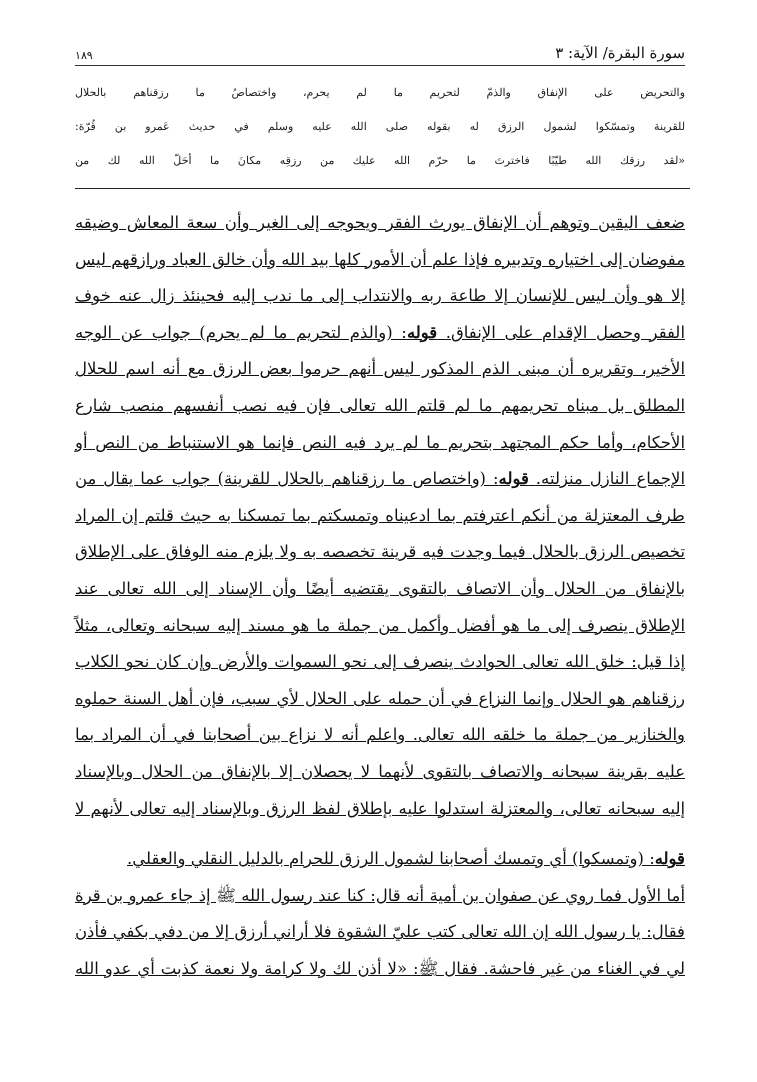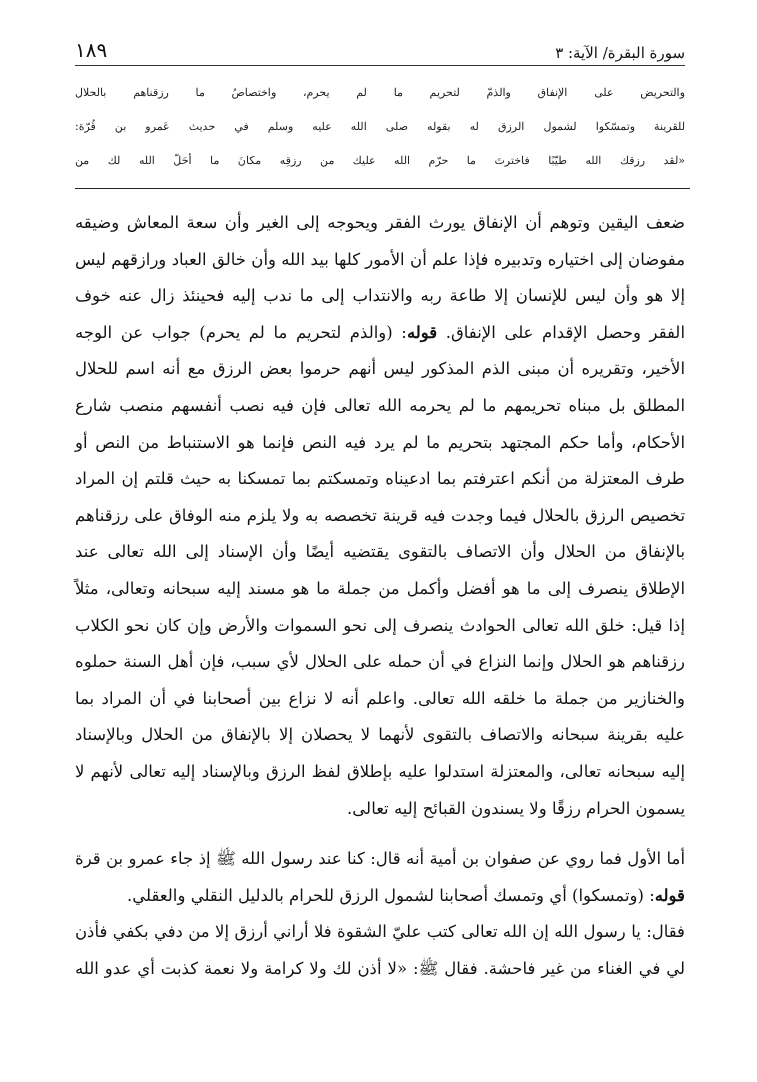--- a/index.html
+++ b/index.html
@@ -8,37 +8,37 @@
     font-family: "DejaVu Serif", "Liberation Serif", serif;
     color: #111;
   }
   .page { position: absolute; left: 75px; top: 0; width: 610px; direction: rtl; }
   .header {
     position: absolute; top: 36px; left: 0; width: 610px; height: 26px;
     display: flex; justify-content: space-between; align-items: flex-end;
     font-size: 15px; border-bottom: 1px solid #333; padding-bottom: 3px;
   }
   .header .title { font-size: 15px; margin-top: 37px; }
-  .header .pagenum { font-size: 20px; direction: rtl; }
+  .header .pagenum { font-size: 11px; direction: rtl; }
   .top-block {
     position: absolute; top: 76px; left: 0; width: 610px;
     font-size: 11px; line-height: 34px; text-align: justify; text-align-last: justify;
     color: #222;
   }
   .top-block p { margin: 0; }
   .divider {
     position: absolute; top: 188px; left: 0; width: 615px; height: 0;
     border-top: 1.2px solid #222;
   }
   .main-block {
     position: absolute; top: 205px; left: 0; width: 610px;
     font-size: 16.5px; line-height: 36.6px; color: #111;
   }
   .main-block .line {
-    display: block; text-align: justify; text-align-last: justify; white-space: nowrap;
+    display: block; text-align: justify; text-align-last: justify; white-space: nowrap; text-decoration: underline;
   }
   .main-block .line.last { text-align-last: right; }
   .main-block .kw { font-weight: bold; margin-top: 8px; }
   .main-block .gap { height: 14px; }
 </style>
 </head>
 <body>
 
 <div class="page">
 
@@ -55,36 +55,36 @@
 
   <div class="divider"></div>
 
   <div class="main-block">
     <span class="line">ضعف اليقين وتوهم أن الإنفاق يورث الفقر ويحوجه إلى الغير وأن سعة المعاش وضيقه</span>
     <span class="line">مفوضان إلى اختياره وتدبيره فإذا علم أن الأمور كلها بيد الله وأن خالق العباد ورازقهم ليس</span>
     <span class="line">إلا هو وأن ليس للإنسان إلا طاعة ربه والانتداب إلى ما ندب إليه فحينئذ زال عنه خوف</span>
     <span class="line"><span>الفقر وحصل الإقدام على الإنفاق.</span> <span class="kw">قوله</span><span>: (والذم لتحريم ما لم يحرم) جواب عن الوجه</span></span>
 
     <span class="line">الأخير، وتقريره أن مبنى الذم المذكور ليس أنهم حرموا بعض الرزق مع أنه اسم للحلال</span>
-    <span class="line">المطلق بل مبناه تحريمهم ما لم يحرمه الله تعالى فإن فيه نصب أنفسهم منصب شارع</span>
+    <span class="line">المطلق بل مبناه تحريمهم ما لم قلتم الله تعالى فإن فيه نصب أنفسهم منصب شارع</span>
     <span class="line">الأحكام، وأما حكم المجتهد بتحريم ما لم يرد فيه النص فإنما هو الاستنباط من النص أو</span>
+    <span class="line"><span>الإجماع النازل منزلته.</span> <span class="kw">قوله</span><span>: (واختصاص ما رزقناهم بالحلال للقرينة) جواب عما يقال من</span></span>
 
     <span class="line">طرف المعتزلة من أنكم اعترفتم بما ادعيناه وتمسكتم بما تمسكنا به حيث قلتم إن المراد</span>
-    <span class="line">تخصيص الرزق بالحلال فيما وجدت فيه قرينة تخصصه به ولا يلزم منه الوفاق على رزقناهم</span>
+    <span class="line">تخصيص الرزق بالحلال فيما وجدت فيه قرينة تخصصه به ولا يلزم منه الوفاق على الإطلاق</span>
     <span class="line">بالإنفاق من الحلال وأن الاتصاف بالتقوى يقتضيه أيضًا وأن الإسناد إلى الله تعالى عند</span>
     <span class="line">الإطلاق ينصرف إلى ما هو أفضل وأكمل من جملة ما هو مسند إليه سبحانه وتعالى، مثلاً</span>
     <span class="line">إذا قيل: خلق الله تعالى الحوادث ينصرف إلى نحو السموات والأرض وإن كان نحو الكلاب</span>
     <span class="line">رزقناهم هو الحلال وإنما النزاع في أن حمله على الحلال لأي سبب، فإن أهل السنة حملوه</span>
     <span class="line">والخنازير من جملة ما خلقه الله تعالى. واعلم أنه لا نزاع بين أصحابنا في أن المراد بما</span>
     <span class="line">عليه بقرينة سبحانه والاتصاف بالتقوى لأنهما لا يحصلان إلا بالإنفاق من الحلال وبالإسناد</span>
     <span class="line">إليه سبحانه تعالى، والمعتزلة استدلوا عليه بإطلاق لفظ الرزق وبالإسناد إليه تعالى لأنهم لا</span>
-    <span class="line last">يسمون الحرام رزقًا ولا يسندون القبائح إليه تعالى.</span>
 
     <div class="gap"></div>
 
+    <span class="line last"><span class="kw">قوله</span><span>: (وتمسكوا) أي وتمسك أصحابنا لشمول الرزق للحرام بالدليل النقلي والعقلي.</span></span>
     <span class="line">أما الأول فما روي عن صفوان بن أمية أنه قال: كنا عند رسول الله ﷺ إذ جاء عمرو بن قرة</span>
-    <span class="line last"><span class="kw">قوله</span><span>: (وتمسكوا) أي وتمسك أصحابنا لشمول الرزق للحرام بالدليل النقلي والعقلي.</span></span>
     <span class="line">فقال: يا رسول الله إن الله تعالى كتب عليّ الشقوة فلا أراني أرزق إلا من دفي بكفي فأذن</span>
     <span class="line">لي في الغناء من غير فاحشة. فقال ﷺ: «لا أذن لك ولا كرامة ولا نعمة كذبت أي عدو الله</span>
 
   </div>
 
 </div>
 
 </body></html>

